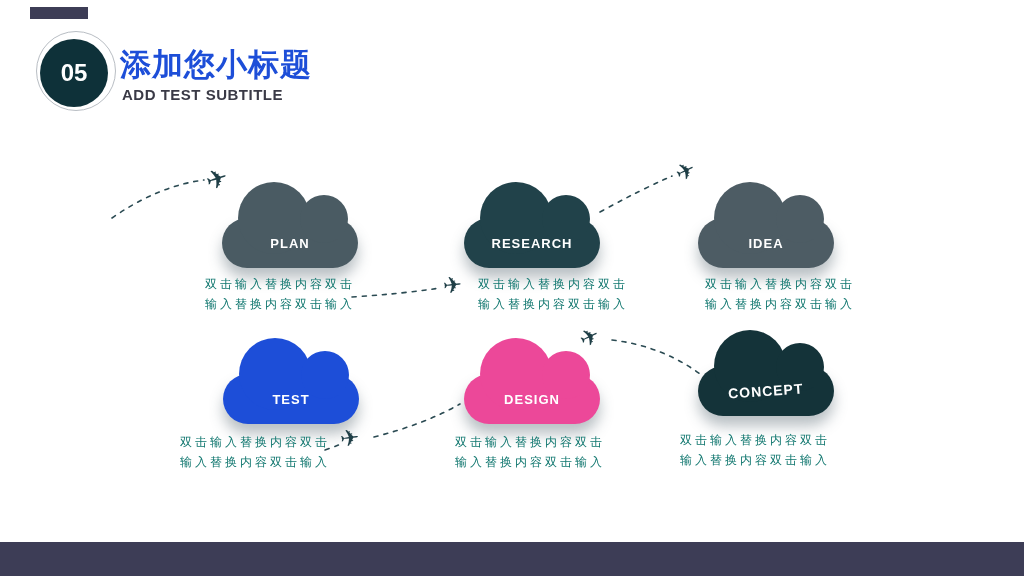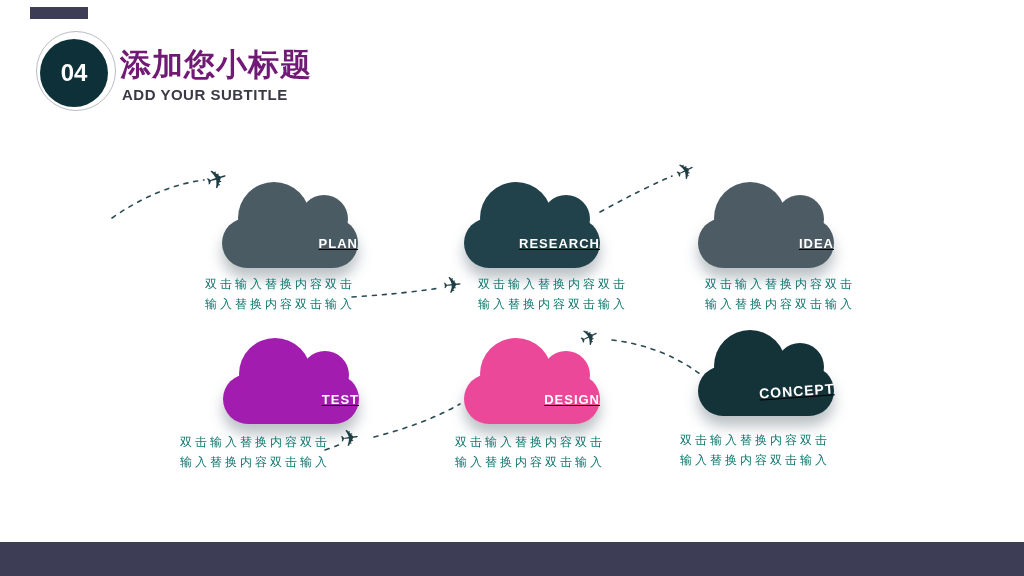--- a/index.html
+++ b/index.html
@@ -8,35 +8,34 @@
     position:relative; width:1024px; height:576px; margin:0 auto;
     background:#ffffff; overflow:hidden;
   }
 
   
   .top-bar { position:absolute; left:30px; top:7px; width:58px; height:12px; background:#3d3d56; z-index:3; }
   .badge-ring { position:absolute; left:36px; top:31px; width:80px; height:80px; border:1px solid #b9bec4; border-radius:50%; z-index:4; background:#fff; }
   .badge { position:absolute; left:40px; top:39px; width:68px; height:68px; border-radius:50%;
     background:#0e3139; color:#ffffff; display:flex; align-items:center; justify-content:center;
     font-size:24px; font-weight:bold; z-index:5; }
-  .title { position:absolute; left:120px; top:44px; font-size:31px; font-weight:bold; color:#701a75; z-index:5; letter-spacing:1px; }
+  .title { position:absolute; left:120px; top:44px; font-size:31px; font-weight:bold; color:#1d4ed8; z-index:5; letter-spacing:1px; }
   .subtitle { position:absolute; left:122px; top:86px; font-size:15px; font-weight:600; color:#3a3a46; z-index:5; letter-spacing:0.5px; }
 
   
   .footer-bar { position:absolute; left:0; bottom:0; width:1024px; height:34px; background:#3d3d56; z-index:3; }
 
   
   .routes { position:absolute; left:0; top:0; width:1024px; height:576px; z-index:1; }
 
   
   .cloud {
     position:absolute; width:136px; height:50px; border-radius:28px;
-    display:flex; align-items:center; justify-content:flex-end; z-index:2;
+    display:flex; align-items:center; justify-content:center; z-index:2;
     box-shadow:0 10px 14px rgba(55,75,85,0.35);
-    text-decoration:underline;
   }
   .cloud::before { content:""; position:absolute; width:72px; height:72px; border-radius:50%;
     background:inherit; top:-36px; left:16px; }
   .cloud::after { content:""; position:absolute; width:48px; height:48px; border-radius:50%;
     background:inherit; top:-23px; right:10px; }
   .cloud .cloud-label { position:relative; z-index:2; color:#ffffff; font-size:13px; font-weight:bold; letter-spacing:1px; }
   .c1 { left:222px; top:218px; }
   .c2 { left:464px; top:218px; }
   .c3 { left:698px; top:218px; }
   .c4 { left:223px; top:374px; }
@@ -63,24 +62,24 @@
   .p5 { left:340px; top:427px; font-size:23px; transform:rotate(-8deg); }
 </style>
 </head>
 <body>
 
 <div class="slide">
 
   <div class="top-bar"></div>
   <div class="badge-ring"></div>
   <div class="badge">
-    <span>04</span>
+    <span>05</span>
   </div>
   <div class="title">添加您小标题</div>
-  <div class="subtitle">ADD YOUR SUBTITLE</div>
+  <div class="subtitle">ADD TEST SUBTITLE</div>
 
   <svg class="routes" viewBox="0 0 1024 576" xmlns="http://www.w3.org/2000/svg">
     <g fill="none" stroke="#2a4a52" stroke-width="1.6" stroke-dasharray="4 6" stroke-linecap="round">
       <path d="M 112 218 Q 158 186 204 180"></path>
       <path d="M 352 297 Q 400 294 440 288"></path>
       <path d="M 600 212 Q 640 190 672 176"></path>
       <path d="M 612 340 Q 662 346 700 374"></path>
       <path d="M 325 450 Q 334 447 341 444"></path>
       <path d="M 374 437 Q 425 424 460 404"></path>
     </g>
@@ -94,21 +93,21 @@
 
   <div class="cloud c1" style="background: rgb(74, 91, 99);">
     <span class="cloud-label">PLAN</span>
   </div>
   <div class="cloud c3" style="background: rgb(77, 92, 100);">
     <span class="cloud-label">IDEA</span>
   </div>
   <div class="cloud c2" style="background: rgb(33, 66, 74);">
     <span class="cloud-label">RESEARCH</span>
   </div>
-  <div class="cloud c4" style="background: #a21caf;">
+  <div class="cloud c4" style="background: #1d4ed8;">
     <span class="cloud-label">TEST</span>
   </div>
   <div class="cloud c5" style="background: #ec4899;">
     <span class="cloud-label">DESIGN</span>
   </div>
   <div class="cloud c6" style="background: rgb(20, 51, 57);">
     <span class="cloud-label">CONCEPT</span>
   </div>
 
   <div class="desc d1">

